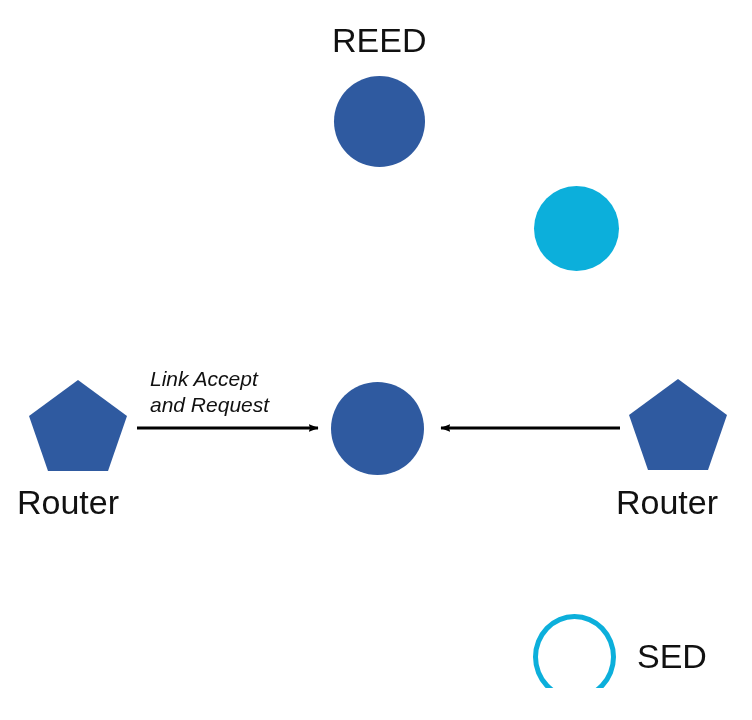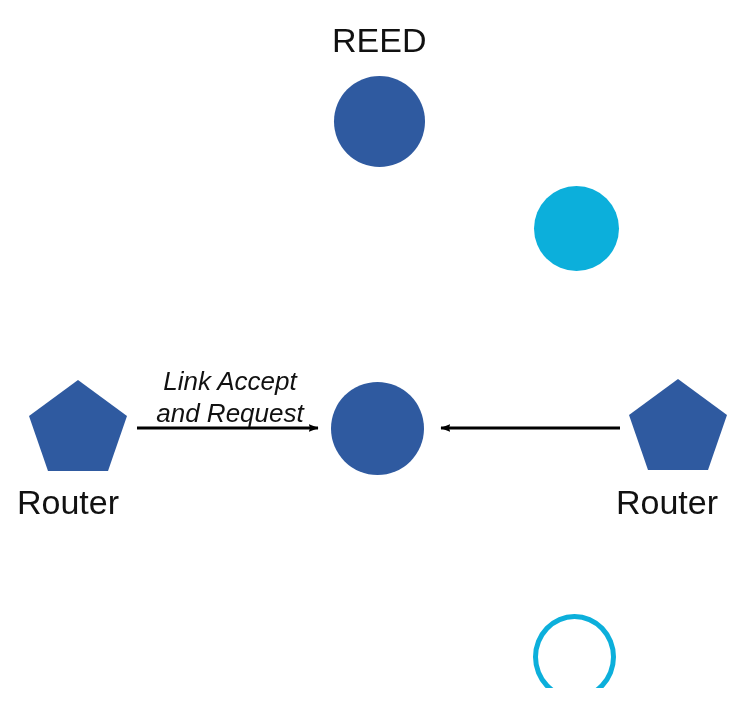--- a/index.html
+++ b/index.html
@@ -30,23 +30,23 @@
   }
   .circle-node {
     position: absolute;
     border-radius: 50%;
     box-sizing: border-box;
   }
   .edge-label {
     position: absolute;
     font-family: "Liberation Sans", sans-serif;
     font-style: italic;
-    font-size: 26px;
+    font-size: 21px;
     color: #111111;
-    text-align: center;
+    text-align: left;
     line-height: 1.22;
     white-space: pre-line;
   }
   .svg-layer {
     position: absolute;
     left: 0;
     top: 0;
     width: 752px;
     height: 720px;
     overflow: visible;
@@ -87,14 +87,15 @@
 
   <div class="edge-label" style="left:150px; top:366px; width:160px;">Link Accept
 and Request</div>
 
   <div class="node-label" style="left:17px; top:485px;">Router</div>
 
   <div class="node-label" style="left:616px; top:485px;">Router</div>
 
   <div class="circle-node" style="left:533px; top:614px; width:83px; height:86px; background:transparent; border:5px solid #0CAFDB;"></div>
 
+  <div class="node-label" style="left:637px; top:639px;">SED</div>
 
 </div>
 
 </body></html>

